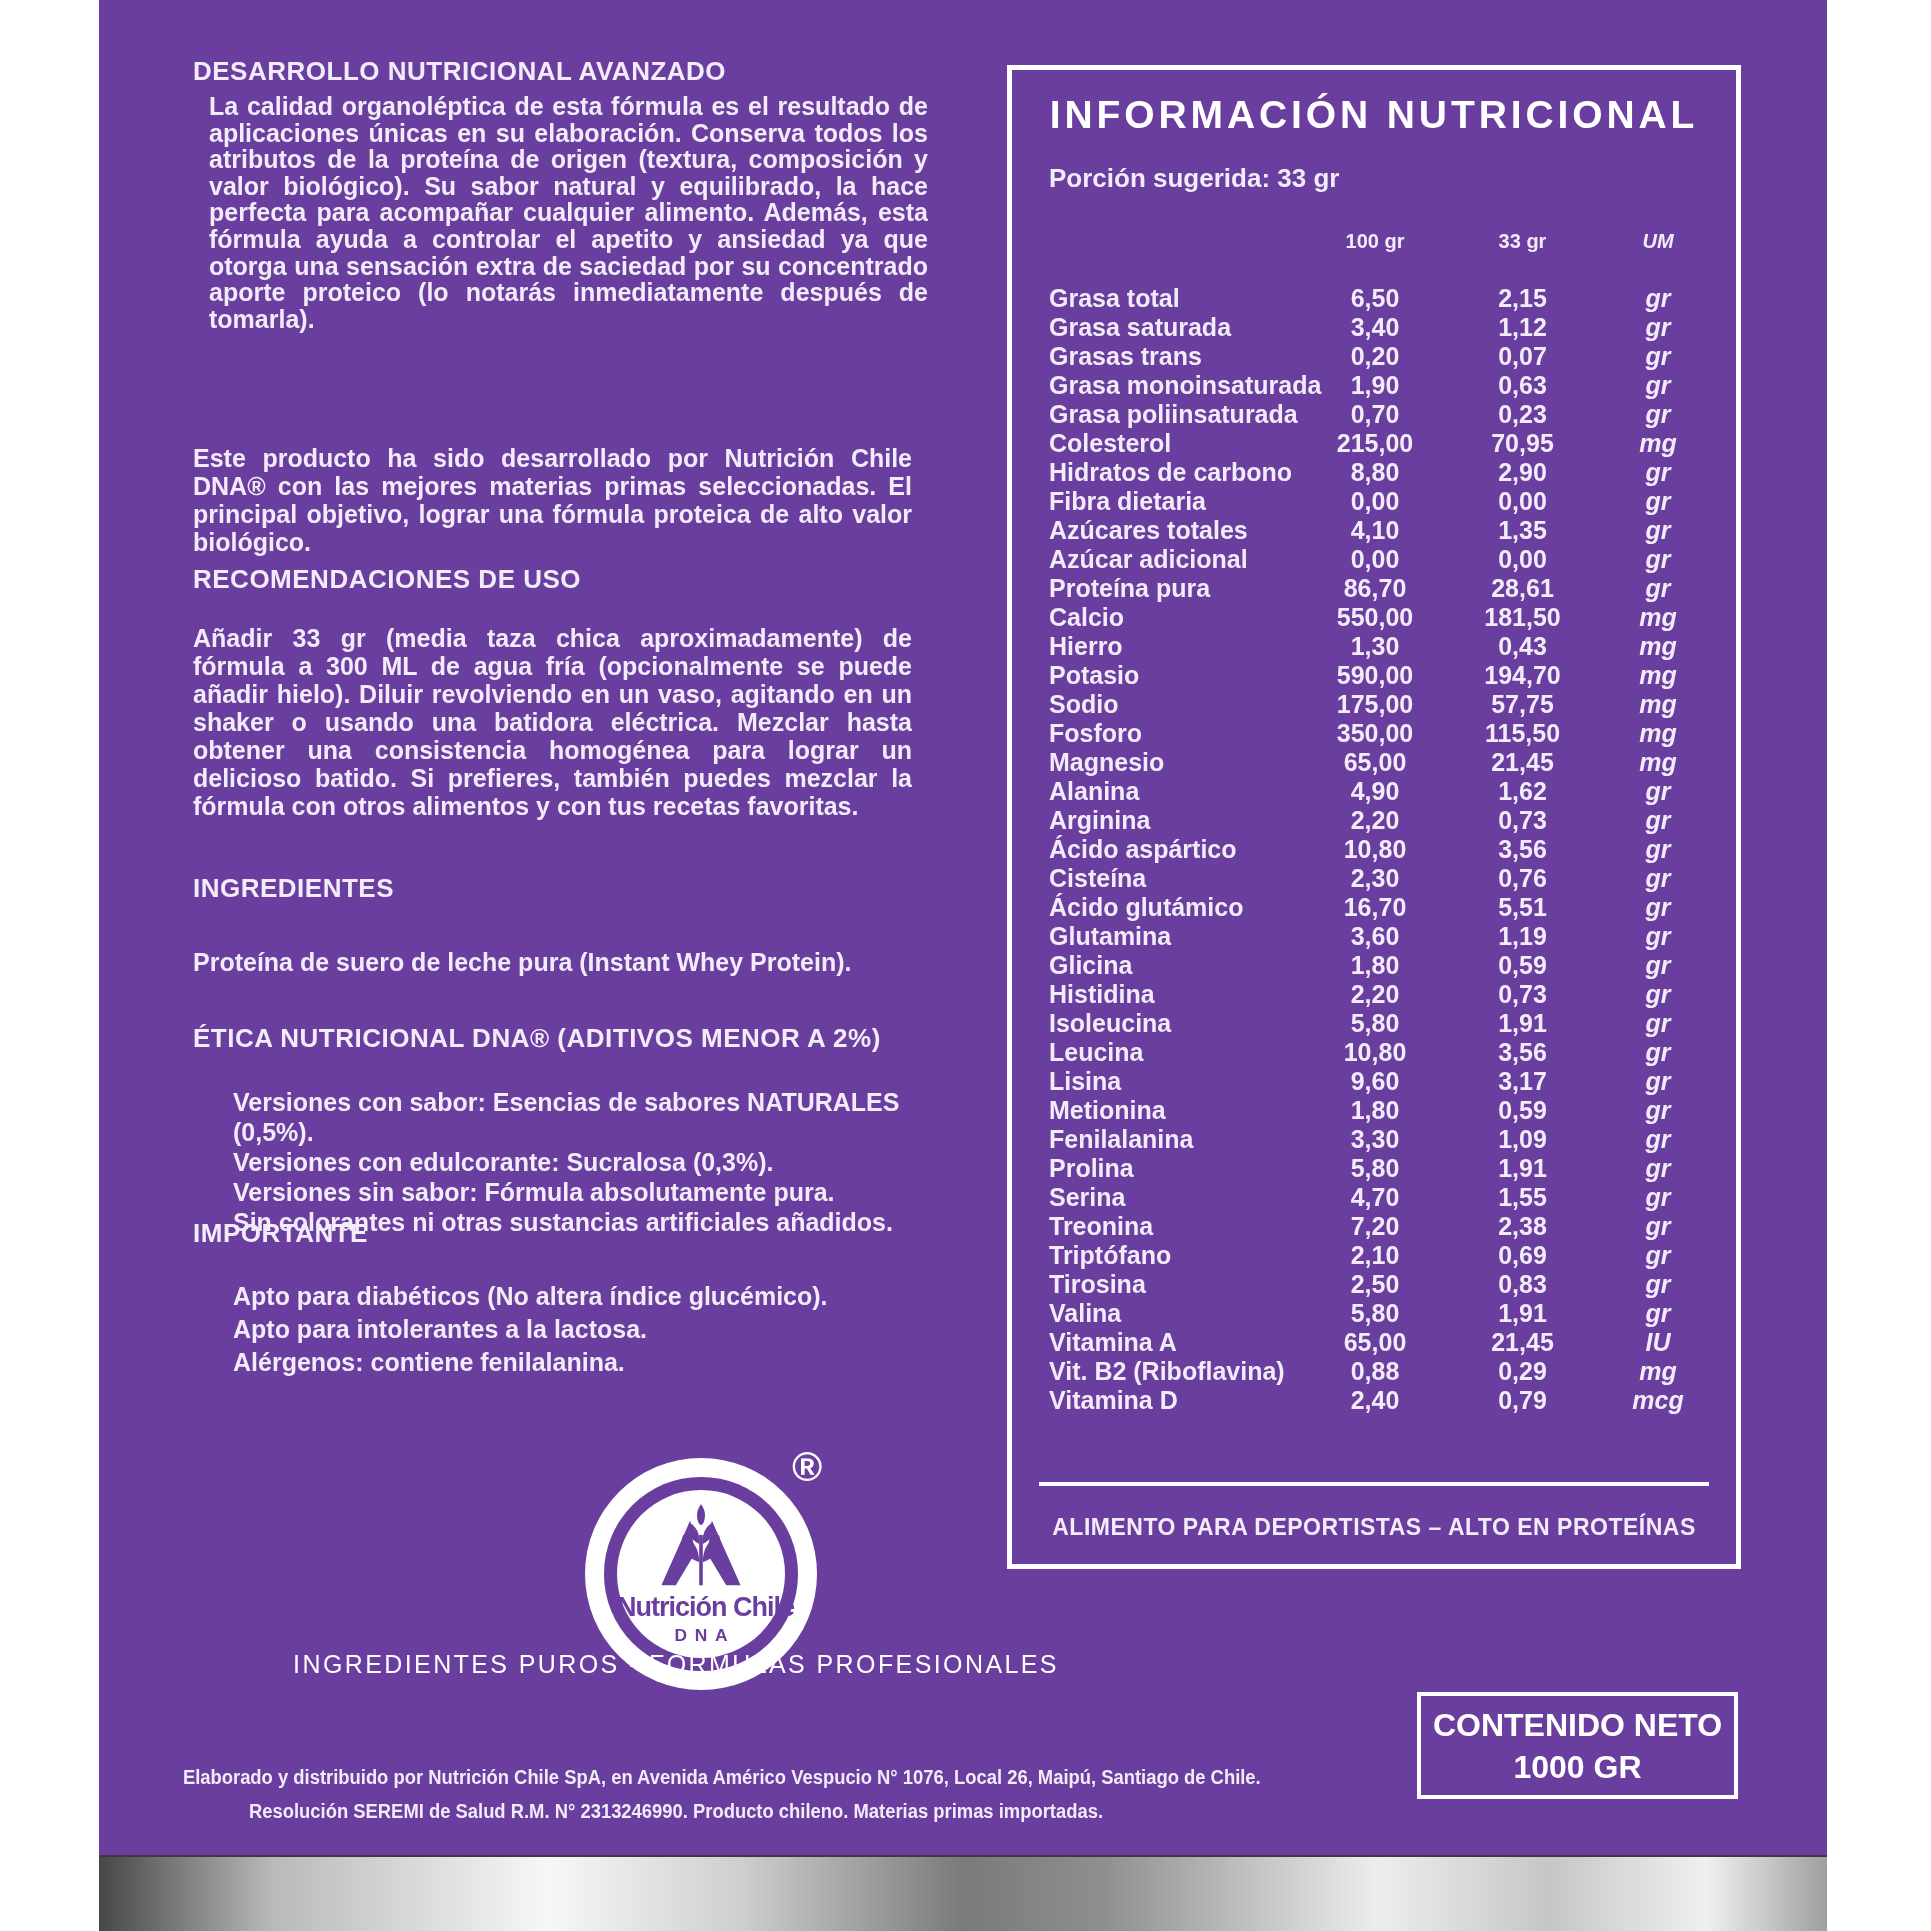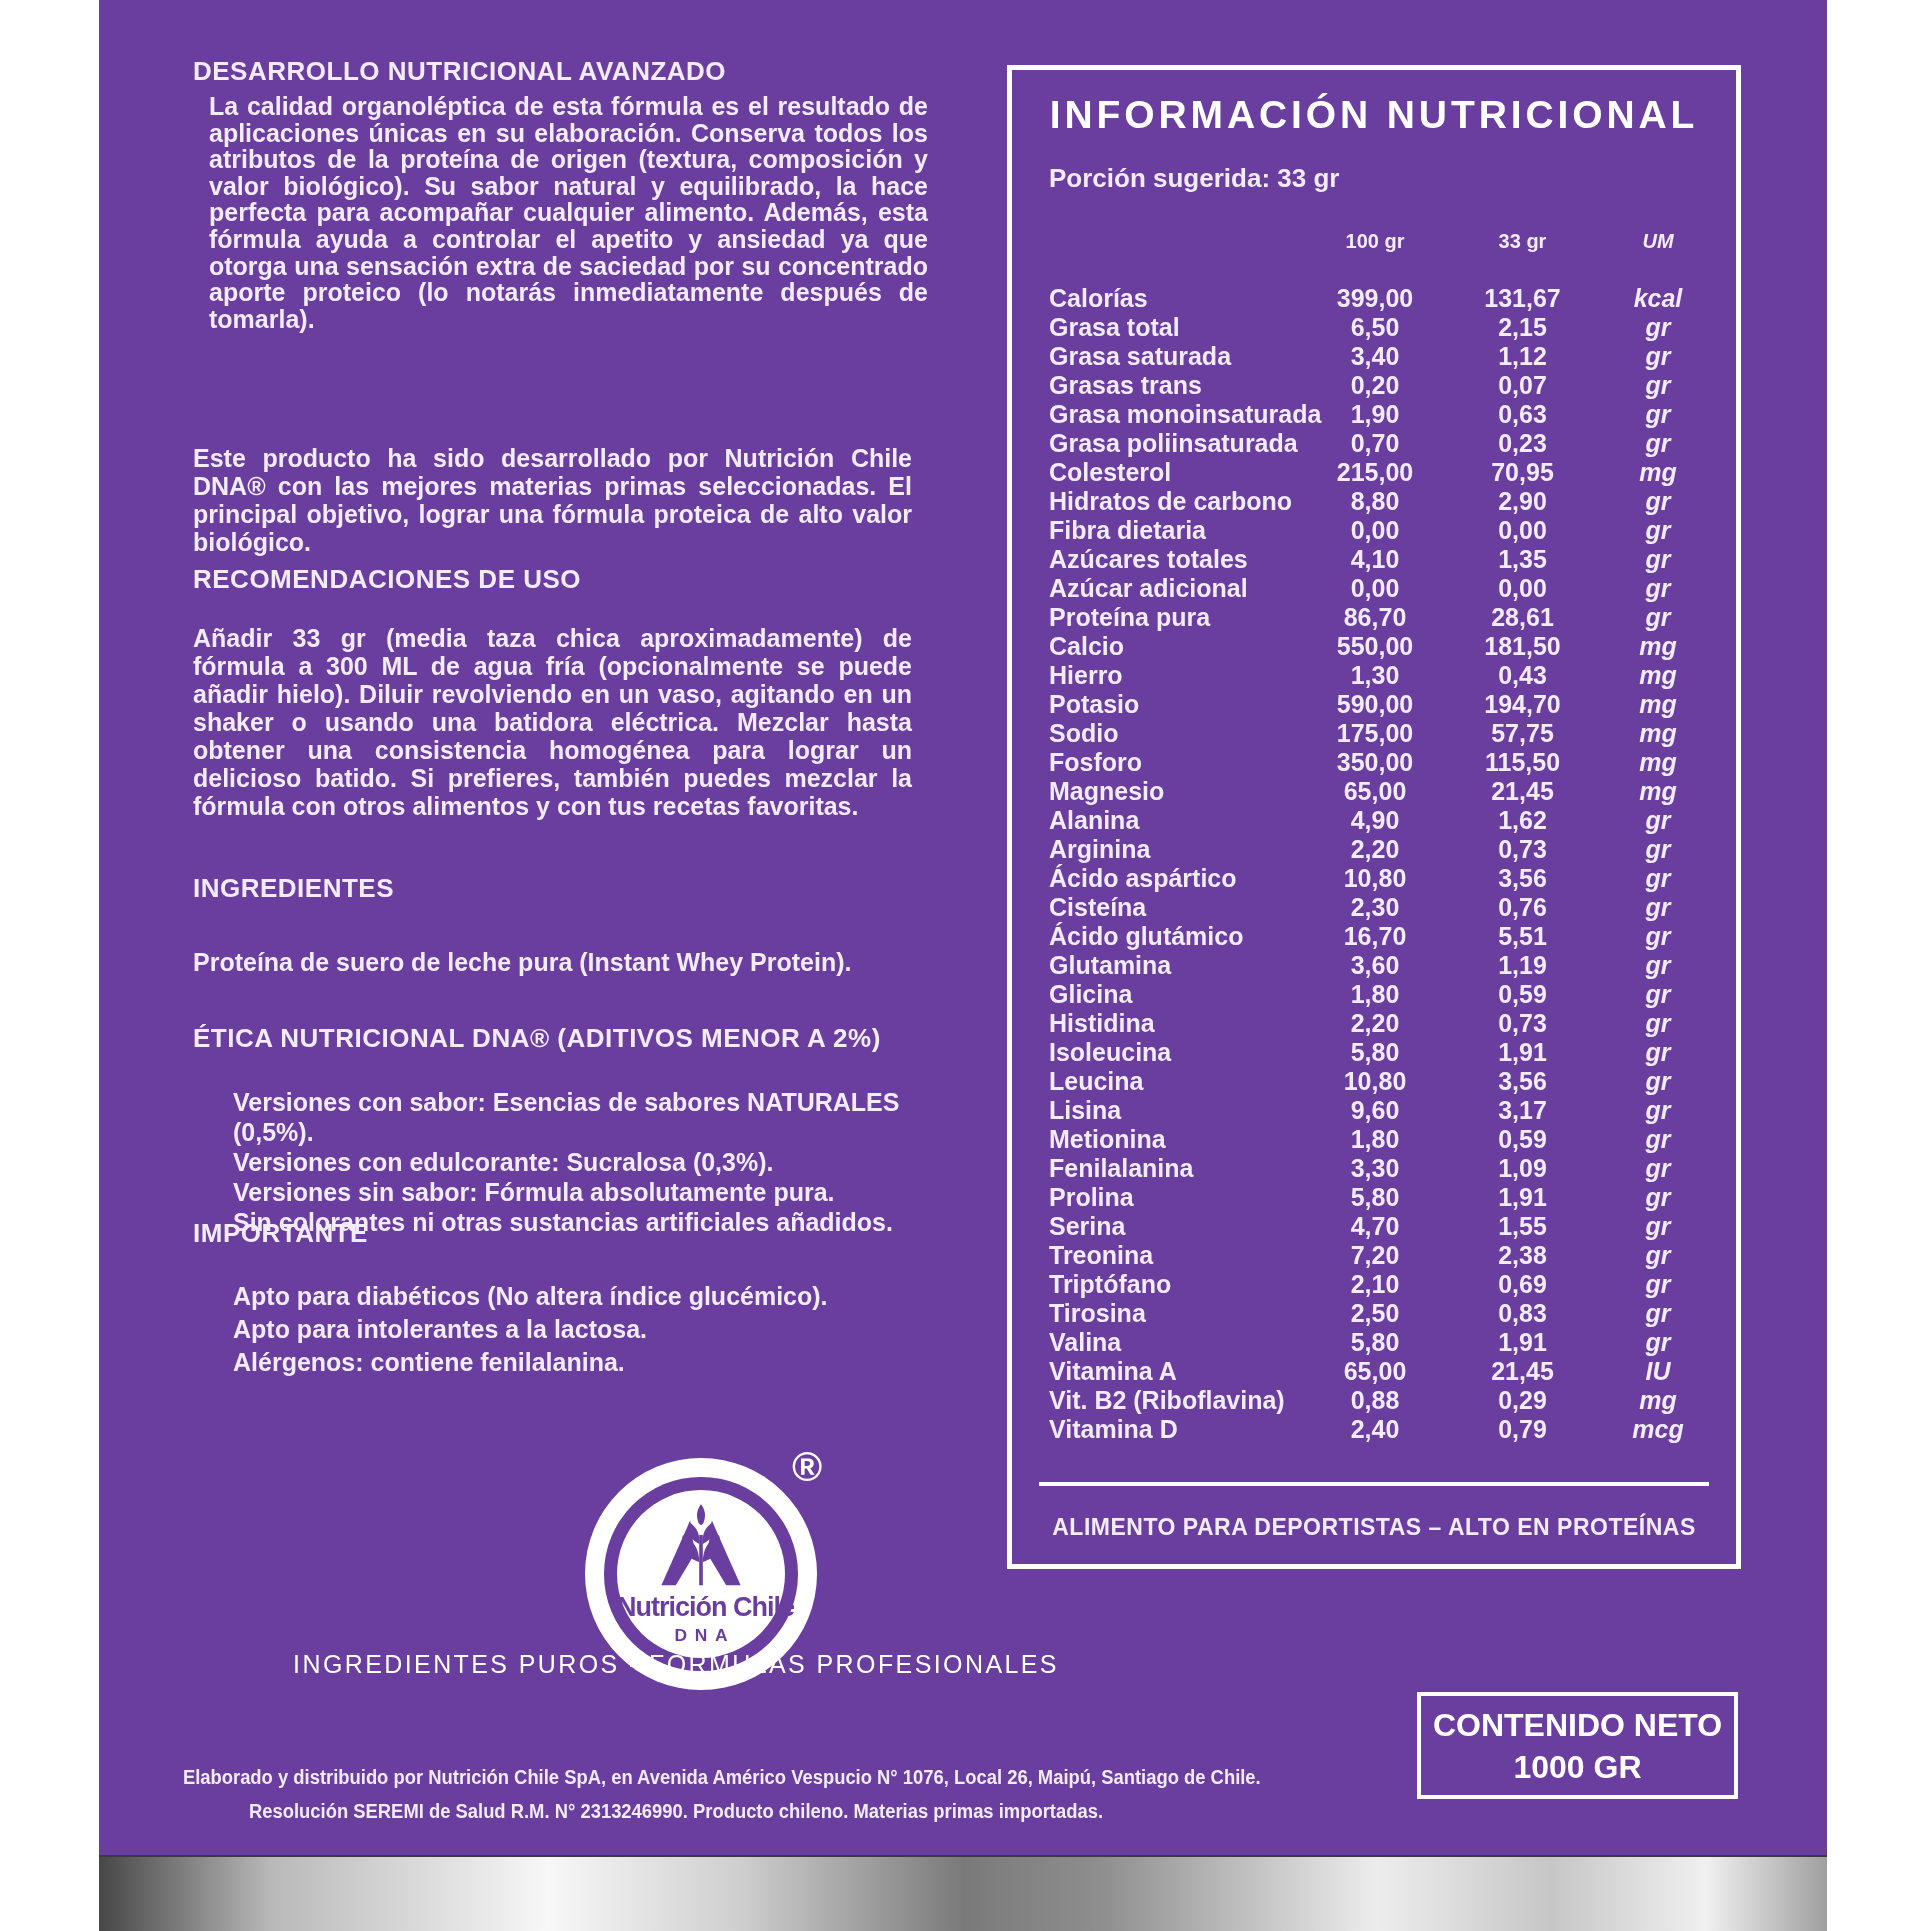--- a/index.html
+++ b/index.html
@@ -86,26 +86,20 @@
     <div class="ntitle">INFORMACIÓN NUTRICIONAL</div>
     <div class="nportion">Porción sugerida: 33 gr</div>
     <div class="nheader">
       <div class="c-name"></div>
       <div class="c-100">100 gr</div>
       <div class="c-33">33 gr</div>
       <div class="c-um">UM</div>
     </div>
     <div class="nrows">
 
-        <div class="nrow">
-          <div class="c-name">Calorías</div>
-          <div class="c-100">399,00</div>
-          <div class="c-33">131,67</div>
-          <div class="c-um">kcal</div>
-        </div>
 
         <div class="nrow">
           <div class="c-name">Grasa total</div>
           <div class="c-100">6,50</div>
           <div class="c-33">2,15</div>
           <div class="c-um">gr</div>
         </div>
 
         <div class="nrow">
           <div class="c-name">Grasa saturada</div>

